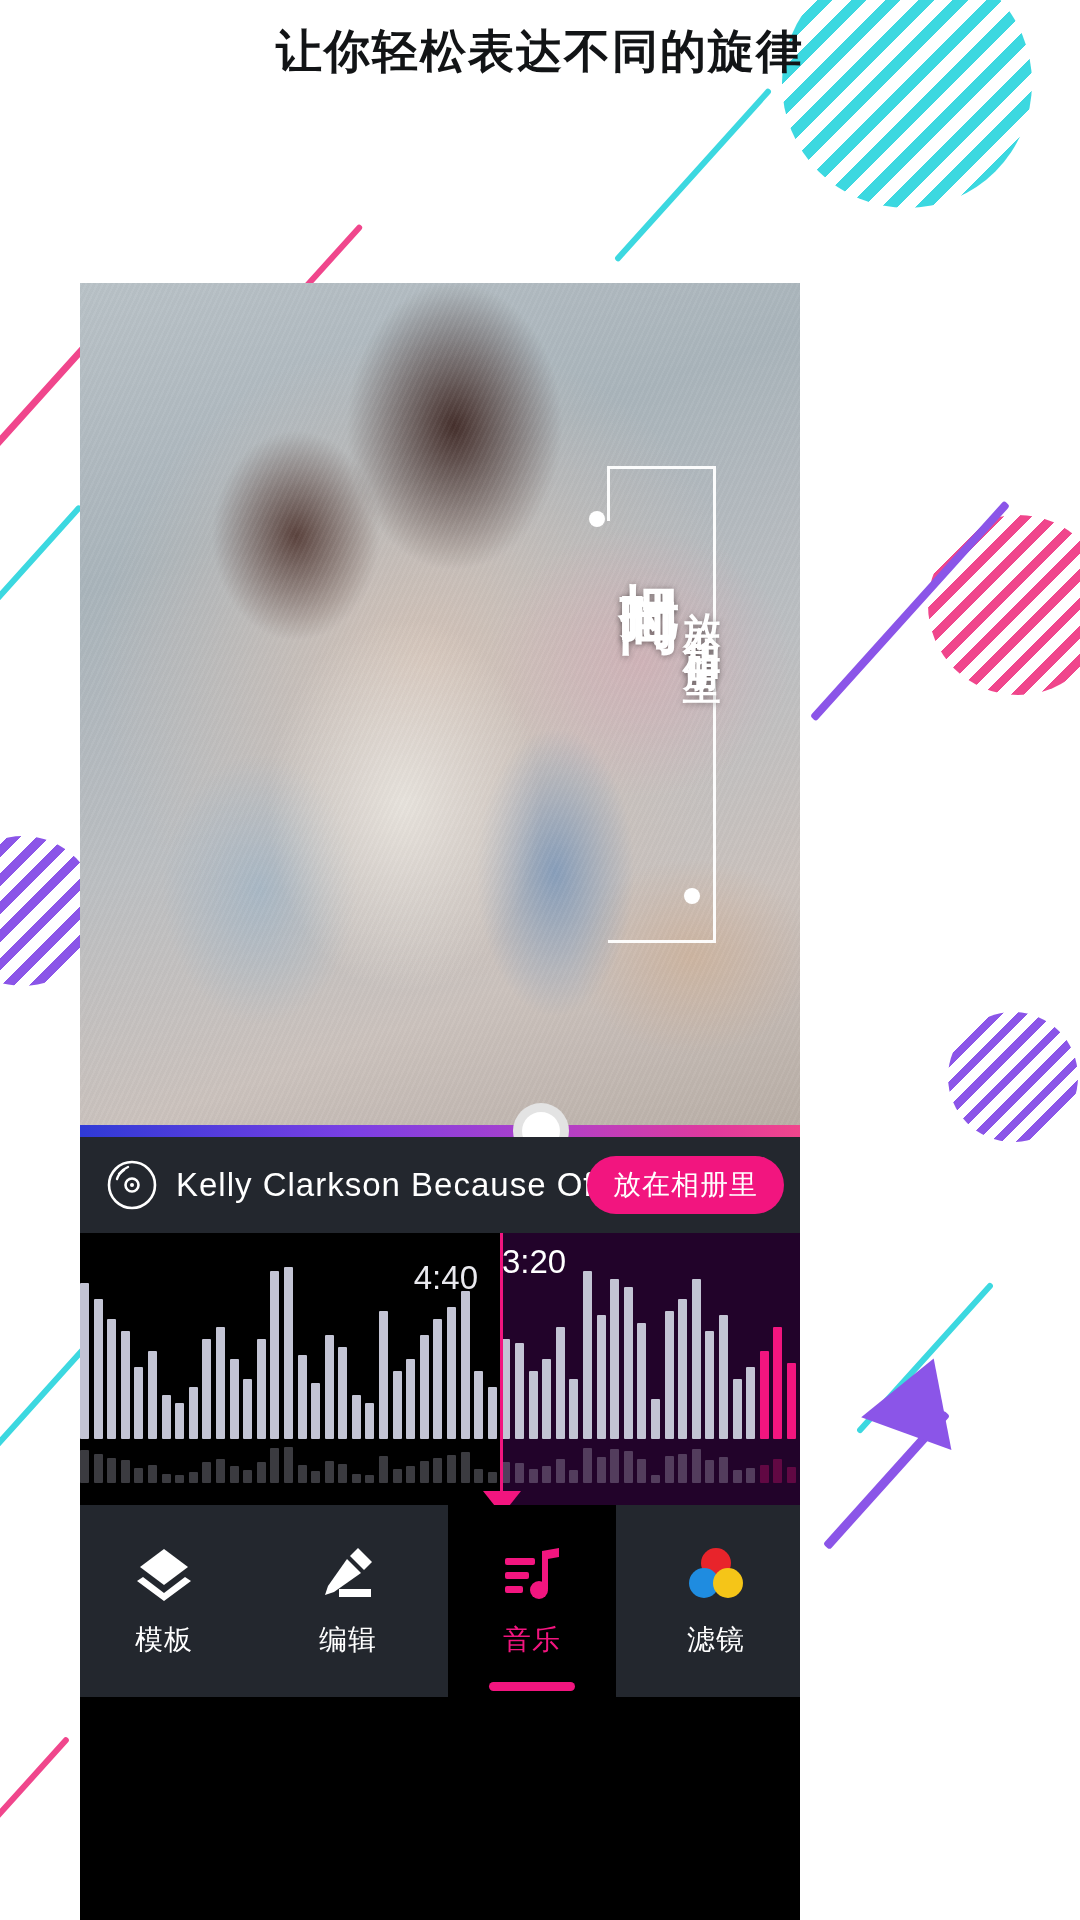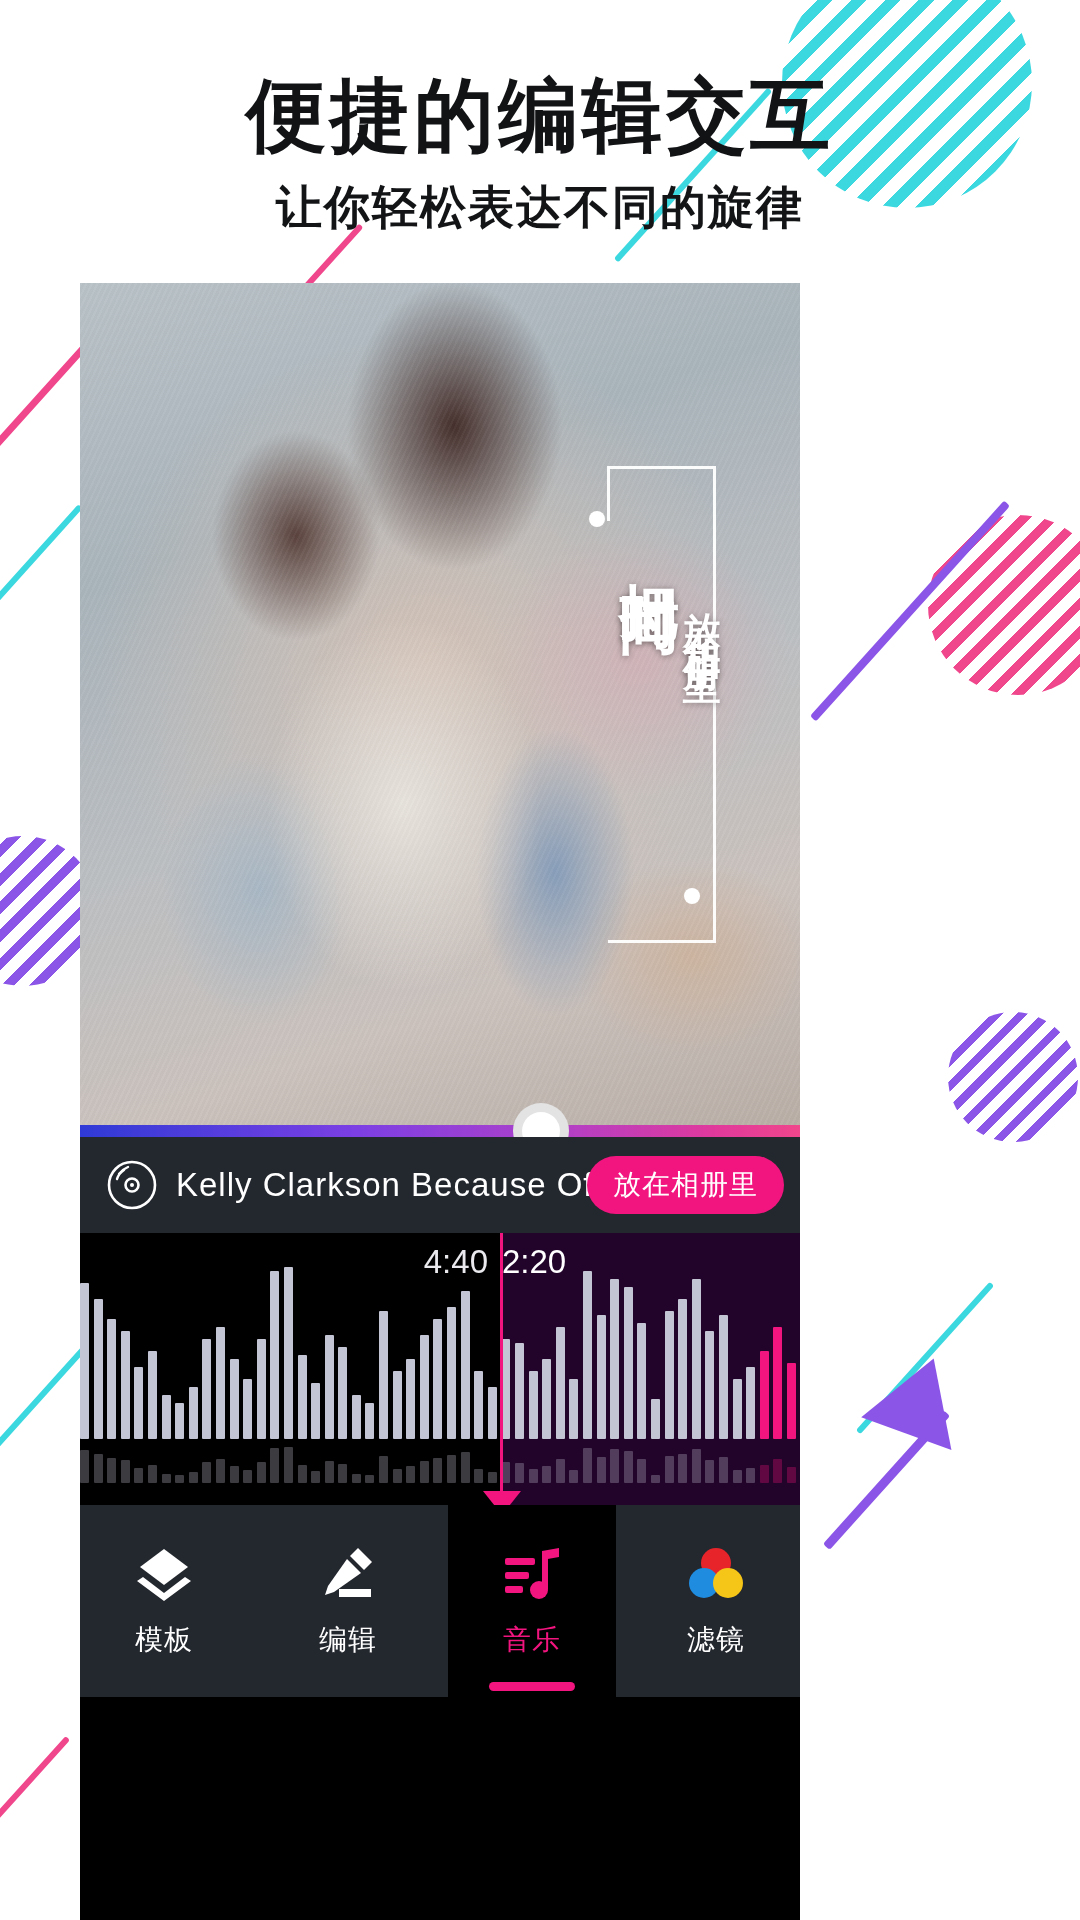--- a/index.html
+++ b/index.html
@@ -166,21 +166,21 @@
     overflow:hidden;
   }
   .wave-right-bg {
     position:absolute; top:0; right:0; width:298px; height:272px;
     background:#22032a;
   }
   .time-row {
     position:absolute; top:10px; left:0; width:720px; height:42px;
   }
   .t-left {
-    position:absolute; right:298px; margin-right:14px; top:0;
+    position:absolute; right:298px; margin-right:24px; top:16px;
     color:#e9e9ee; font-size:33px;
   }
   .t-right {
     position:absolute; left:422px; top:0;
     color:#ffffff; font-size:33px;
   }
   .divider {
     position:absolute; top:0; left:420px; width:3px; height:272px;
     background:#f2157f;
   }
@@ -236,21 +236,20 @@
 <div class="deco bar bar-pink-2"></div>
 <div class="deco bar bar-cyan-2"></div>
 <div class="deco bar bar-purple-1"></div>
 <div class="deco bar bar-cyan-3"></div>
 <div class="deco bar bar-cyan-4"></div>
 <div class="deco bar bar-purple-2"></div>
 <div class="deco bar bar-pink-3"></div>
 <div class="deco tri tri-purple"></div>
 
 <div class="head-wrap">
-  <div class="title">便捷的编辑交互</div>
   <div class="subtitle">让你轻松表达不同的旋律</div>
 </div>
 
 <div class="app">
 
   <div class="photo">
     <div class="photo-img"></div>
     <div class="photo-grain"></div>
     <div class="cap-frame"></div>
     <div class="cap-line-v"></div>
@@ -598,21 +597,21 @@
         <div class="bar-col">
           <i style="height: 23.52px; background: rgb(242, 21, 127);"></i>
         </div>
         <div class="bar-col">
           <i style="height: 15.96px; background: rgb(242, 21, 127);"></i>
         </div>
       </div>
     <div class="divider"></div>
     <div class="time-row">
       <span class="t-left">4:40</span>
-      <span class="t-right">2:20</span>
+      <span class="t-right">3:20</span>
     </div>
     <div class="playhead"></div>
   </div>
 
   <div class="tabs">
 
     <div class="tab">
       <span class="tab-icon">
         <svg viewBox="0 0 62 62" width="62" height="62">
           <path d="M31 6 L55 24 L31 42 L7 24 Z" fill="#ffffff"></path>

